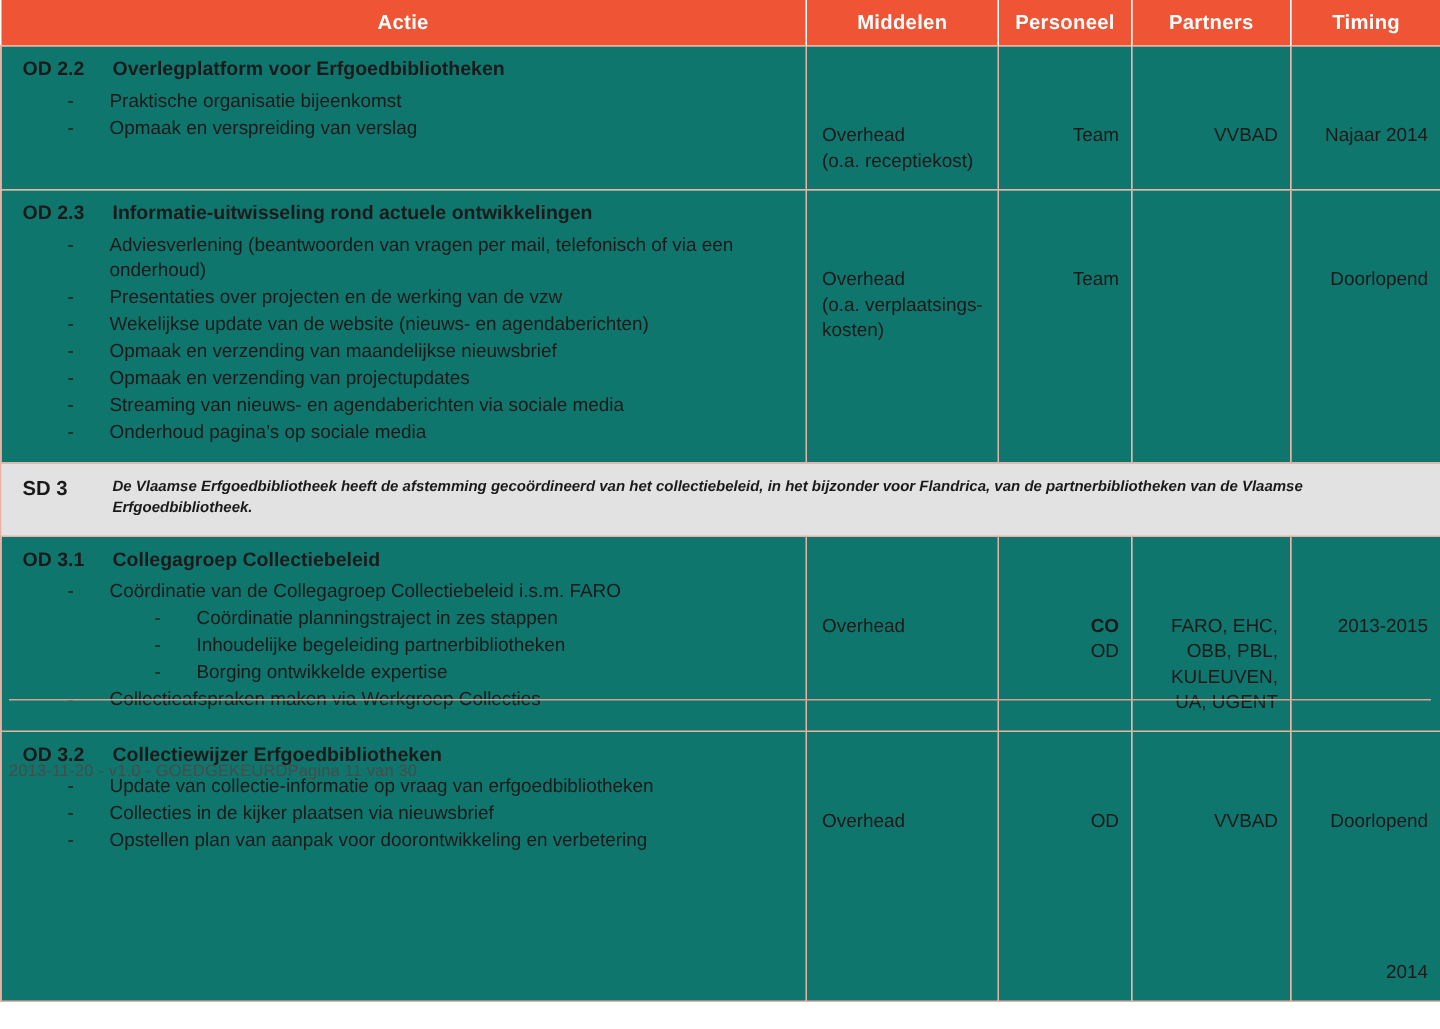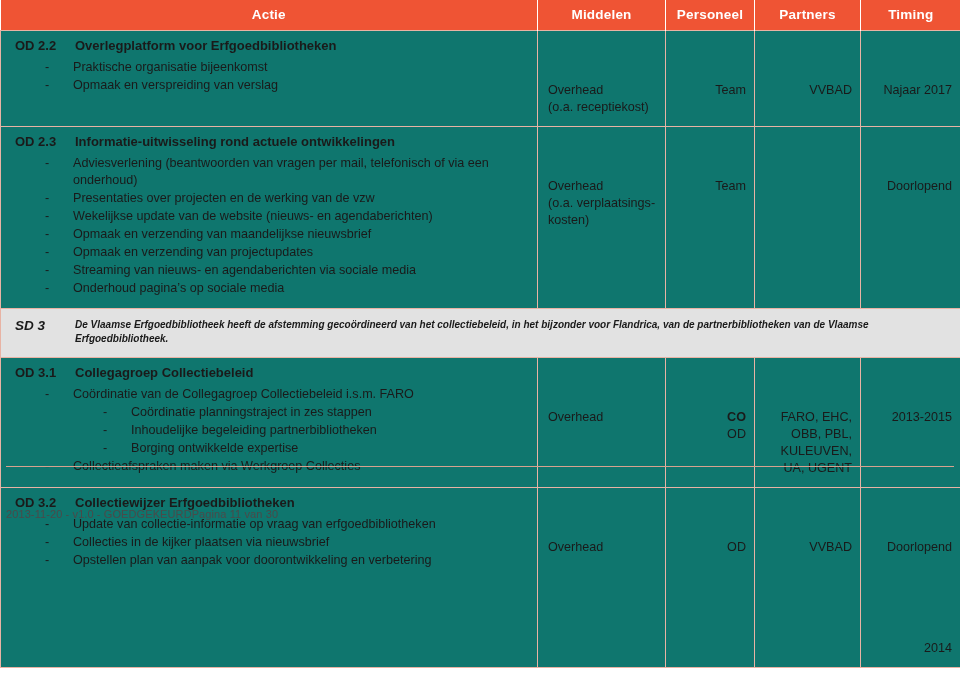--- a/index.html
+++ b/index.html
@@ -115,21 +115,20 @@
 
   tr.sd-row td {
     background: #e2e2e2;
     padding: 9px 10px 11px 14px;
   }
   .sd-line {
     display: flex;
     align-items: flex-start;
   }
   .sd-code {
-    font-style: italic;
     font-weight: bold;
     font-size: 13.5px;
     min-width: 60px;
     flex: 0 0 60px;
   }
   .sd-text {
     font-style: italic;
     font-weight: bold;
     font-size: 10px;
     line-height: 1.4;
@@ -202,21 +201,21 @@
             <div>(o.a. receptiekost)</div>
           </div>
         </td>
         <td class="col-personeel">
           <div class="cell-lines b">Team</div>
         </td>
         <td class="col-partners">
           <div class="cell-lines">VVBAD</div>
         </td>
         <td class="col-timing">
-          <div class="cell-lines">Najaar 2017</div>
+          <div class="cell-lines">Najaar 2014</div>
         </td>
       </tr>
 
       <tr>
         <td class="col-actie">
           <div class="od-head">
             <span class="od-code">OD 2.3</span>
             <span class="od-title">Informatie-uitwisseling rond actuele ontwikkelingen</span>
           </div>
           <ul class="bullets">

